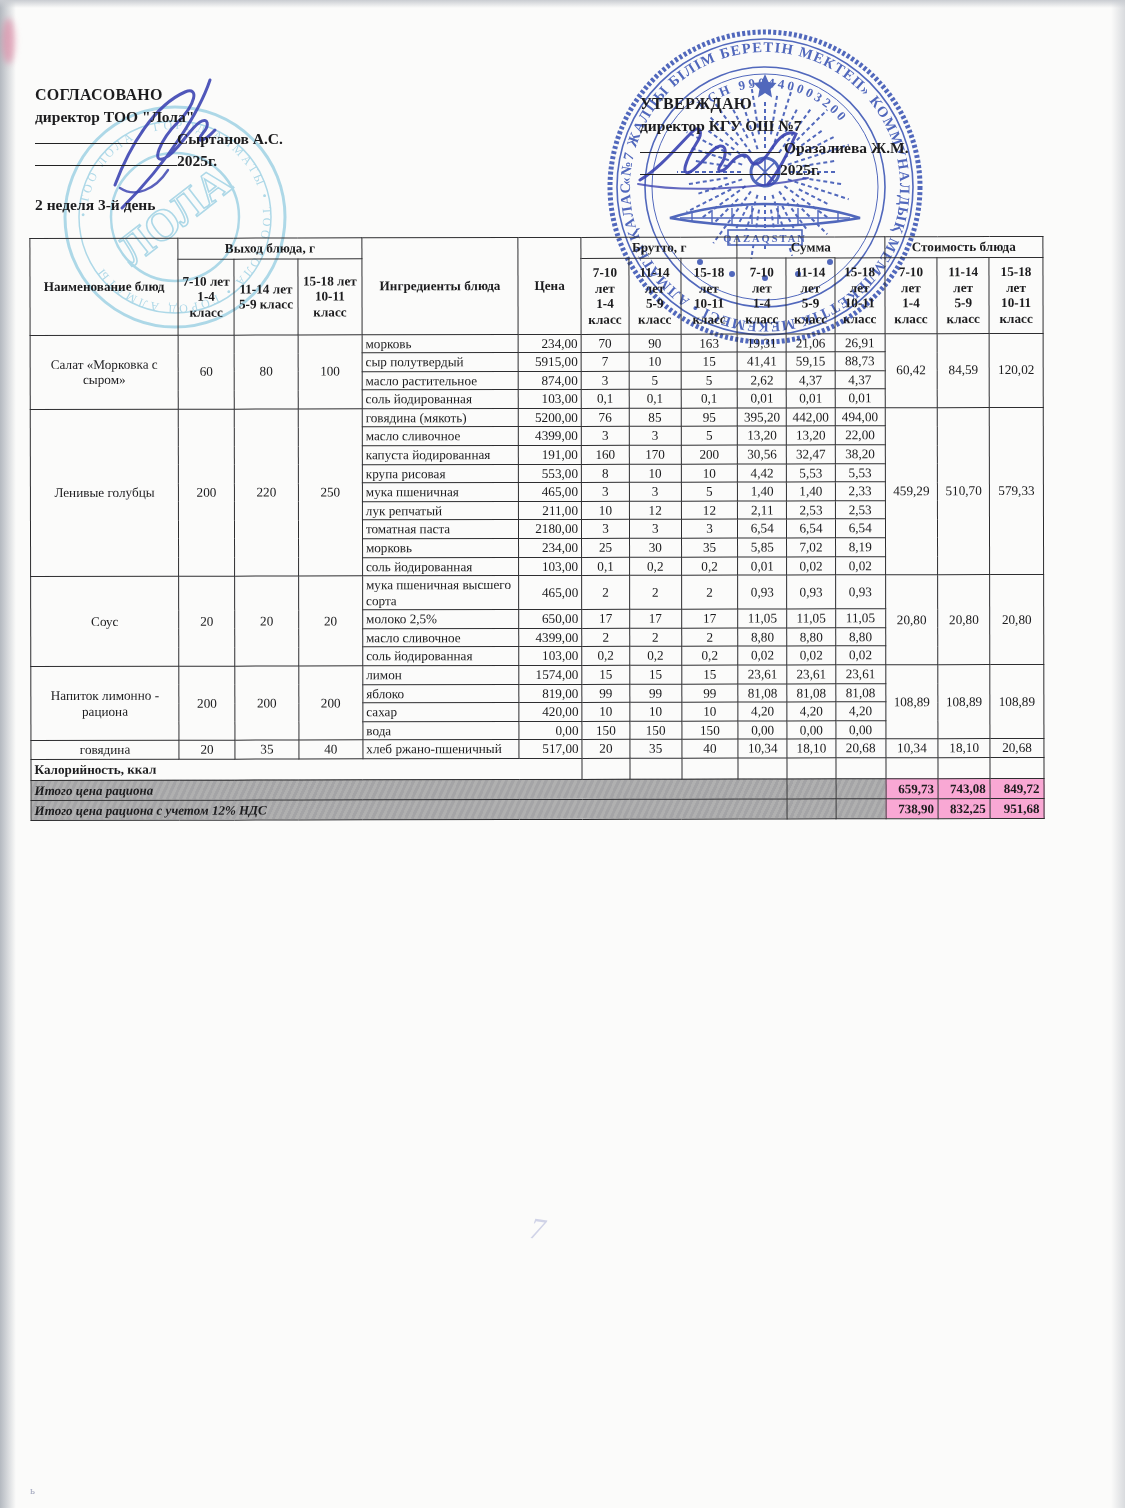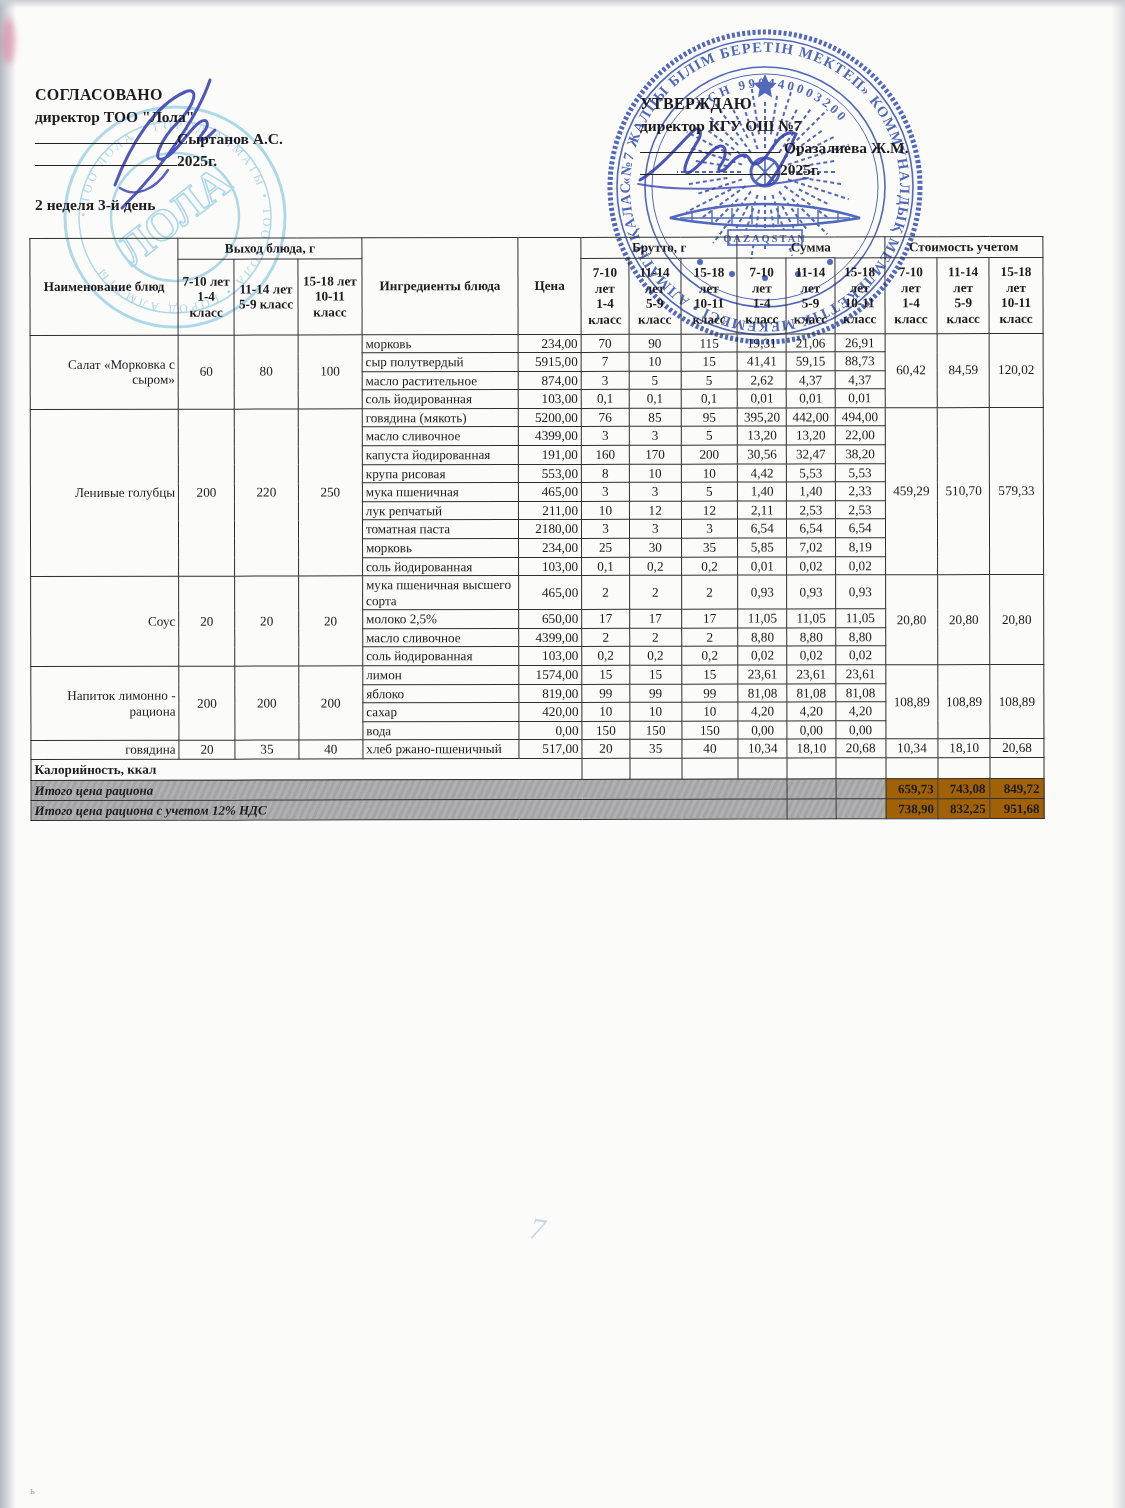--- a/index.html
+++ b/index.html
@@ -33,32 +33,32 @@
   
   table.menu{
     position:absolute;left:30px;top:237px;width:1014px;
     border-collapse:collapse;table-layout:fixed;
     font-size:13.2px;line-height:1.18;
     transform:rotate(-0.12deg);
   }
   table.menu th,table.menu td{border:1.4px solid #2e2e30;padding:1px 3px;vertical-align:middle;}
   table.menu thead th{font-weight:bold;text-align:center;padding:2px 1px;}
   .pre{white-space:pre-line;}
-  td.name{vertical-align:top;text-align:right;padding-left:4px;margin-top:32px;}
+  td.name{vertical-align:top;text-align:center;padding-left:4px;margin-top:32px;}
   td.ing{text-align:left;padding-left:4px;}
   td.num{text-align:center;}
   td.top{vertical-align:top;}
   td.price{text-align:right;padding-right:4px;}
   td.cost{text-align:center;vertical-align:top;}
   tr.cal td{font-weight:bold;text-align:left;height:18px;}
   tr.total td{height:17px;font-size:13px;}
   tr.total td.lbl{font-weight:bold;font-style:italic;text-align:left;
     background:#a9a9a9;background:repeating-linear-gradient(115deg,#b0b0b0 0 3px,#a4a4a6 3px 6px);}
   tr.total td.gray{background:repeating-linear-gradient(115deg,#b0b0b0 0 3px,#a4a4a6 3px 6px);}
-  tr.total td.val{font-weight:bold;text-align:right;padding-right:4px;background:#a16207;margin-top:40px;}
+  tr.total td.val{font-weight:bold;text-align:right;padding-right:4px;background:#f9a8d4;margin-top:40px;}
 </style>
 </head>
 <body>
 
 <div class="edge-left"></div>
 <div class="edge-right"></div>
 <div class="edge-top"></div>
 <div class="smudge-pink"></div>
 <div class="faint-seven">7</div>
 <div class="faint-corner">ь</div>
@@ -201,21 +201,21 @@
       <col style="width:53px">
   </colgroup>
   <thead>
     <tr style="height:19px">
       <th rowspan="2">Наименование блюд</th>
       <th colspan="3">Выход блюда, г</th>
       <th rowspan="2">Ингредиенты блюда</th>
       <th rowspan="2">Цена</th>
       <th colspan="3">Брутто, г</th>
       <th colspan="3">Сумма</th>
-      <th colspan="3">Стоимость учетом</th>
+      <th colspan="3">Стоимость блюда</th>
     </tr>
     <tr style="height:76px">
       <th class="pre">7-10 лет
 1-4
 класс</th>
       <th class="pre">11-14 лет
 5-9 класс</th>
       <th class="pre">15-18 лет
 10-11
 класс</th>
@@ -260,21 +260,21 @@
   <tbody>
       <tr style="height: 18px;">
         <td class="name" rowspan="4">Салат «Морковка с сыром»</td>
         <td class="num top" rowspan="4">60</td>
         <td class="num top" rowspan="4">80</td>
         <td class="num top" rowspan="4">100</td>
         <td class="ing">морковь</td>
         <td class="price">234,00</td>
         <td class="num">70</td>
         <td class="num">90</td>
-        <td class="num">115</td>
+        <td class="num">163</td>
         <td class="num">19,31</td>
         <td class="num">21,06</td>
         <td class="num">26,91</td>
         <td class="cost" rowspan="4">60,42</td>
         <td class="cost" rowspan="4">84,59</td>
         <td class="cost" rowspan="4">120,02</td>
       </tr>
       <tr style="height: 18px;">
         <td class="ing">сыр полутвердый</td>
         <td class="price">5915,00</td>

